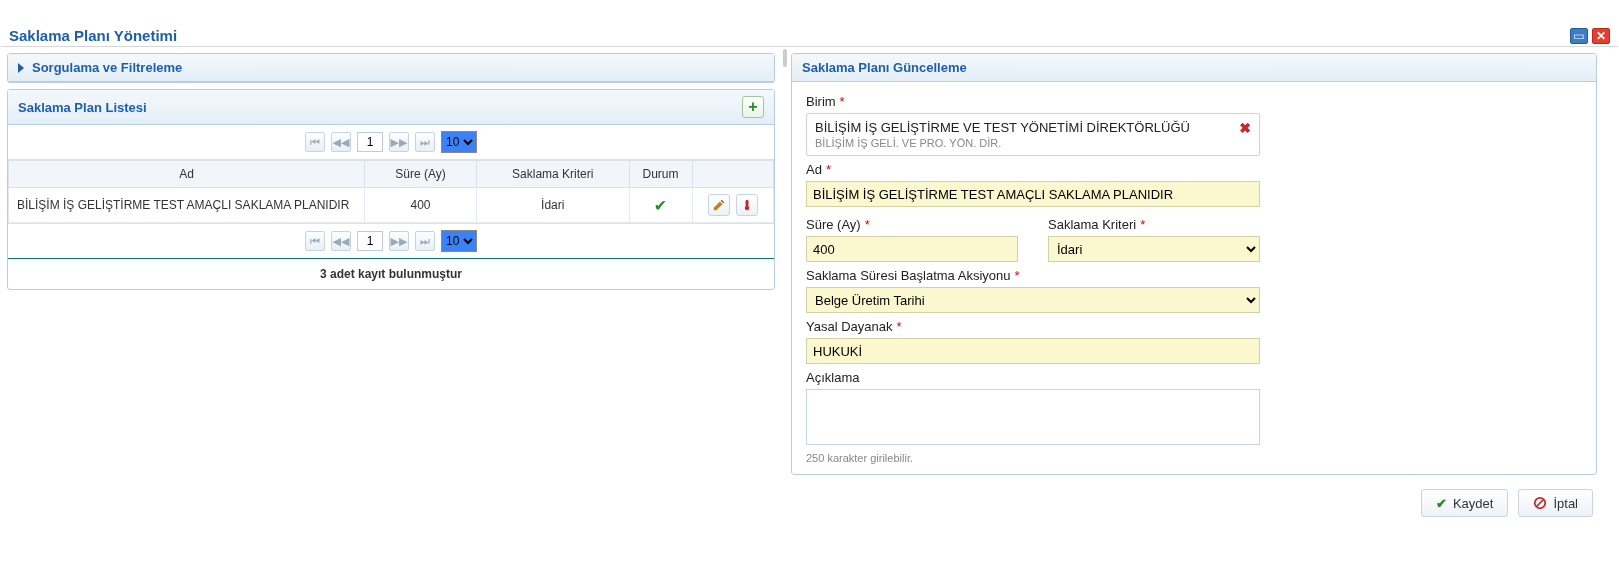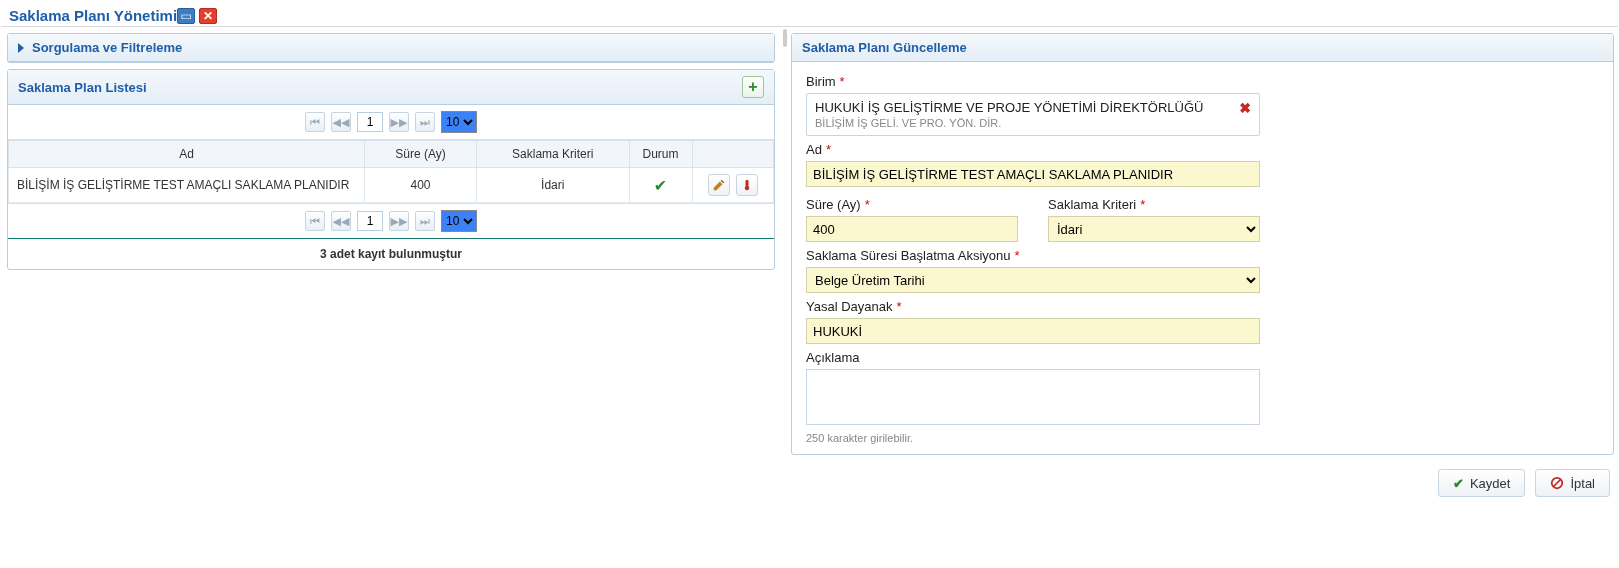--- a/index.html
+++ b/index.html
@@ -7,23 +7,24 @@
   font-family: Arial, Helvetica, sans-serif;
   font-size: 12px;
   background: #fff;
   color: #333;
   width: 1619px;
 }
 .window { border: 1px solid #fff; }
 .title-bar {
   display: flex;
   align-items: center;
-  justify-content: flex-start;
+  justify-content: space-between;
   padding: 6px 8px 2px 8px;
   border-bottom: 1px solid #d8d8d8;
+  margin-top: 20px;
 }
 .title-text {
   color: #1e5fa8;
   font-weight: bold;
   font-size: 15px;
 }
 .title-actions { display: flex; gap: 4px; }
 .icon-btn {
   width: 18px; height: 16px;
   display: inline-flex; align-items: center; justify-content: center;
@@ -46,21 +47,21 @@
   width: 8px;
   background: #fff;
   display:flex; flex-direction:column; align-items:center;
   padding-top:2px;
 }
 .splitter .grip {
   width:4px;height:18px;background:#ccc;border-radius:2px;
 }
 .col-right {
   flex: 1;
-  padding: 6px 4px 6px 2px;
+  padding: 6px 21px 6px 2px;
   display:flex; flex-direction:column;
 }
 .panel {
   border: 1px solid #b7cde0;
   border-radius: 3px;
   margin-bottom: 6px;
   background: #fff;
 }
 .panel-header {
   background: linear-gradient(#f4f8fb, #e4eef7);
@@ -269,21 +270,21 @@
         <div class="panel-header">
           <span>Saklama Planı Güncelleme</span>
         </div>
         <div class="form-panel-inner">
 
           <label class="form-label">
             <span>Birim</span><span class="req">*</span>
           </label>
           <div class="birim-box">
             <span class="birim-x">✖</span>
-            <span class="birim-main">HUKUKİ İŞ GELİŞTİRME VE PROJE YÖNETİMİ DİREKTÖRLÜĞÜ</span>
+            <span class="birim-main">BİLİŞİM İŞ GELİŞTİRME VE TEST YÖNETİMİ DİREKTÖRLÜĞÜ</span>
             <span class="birim-sub">BİLİŞİM İŞ GELİ. VE PRO. YÖN. DİR.</span>
           </div>
 
           <div class="form-block">
             <label class="form-label">
               <span>Ad</span><span class="req">*</span>
             </label>
             <input class="input-text" value="BİLİŞİM İŞ GELİŞTİRME TEST AMAÇLI SAKLAMA PLANIDIR" style="">
           </div>
 

